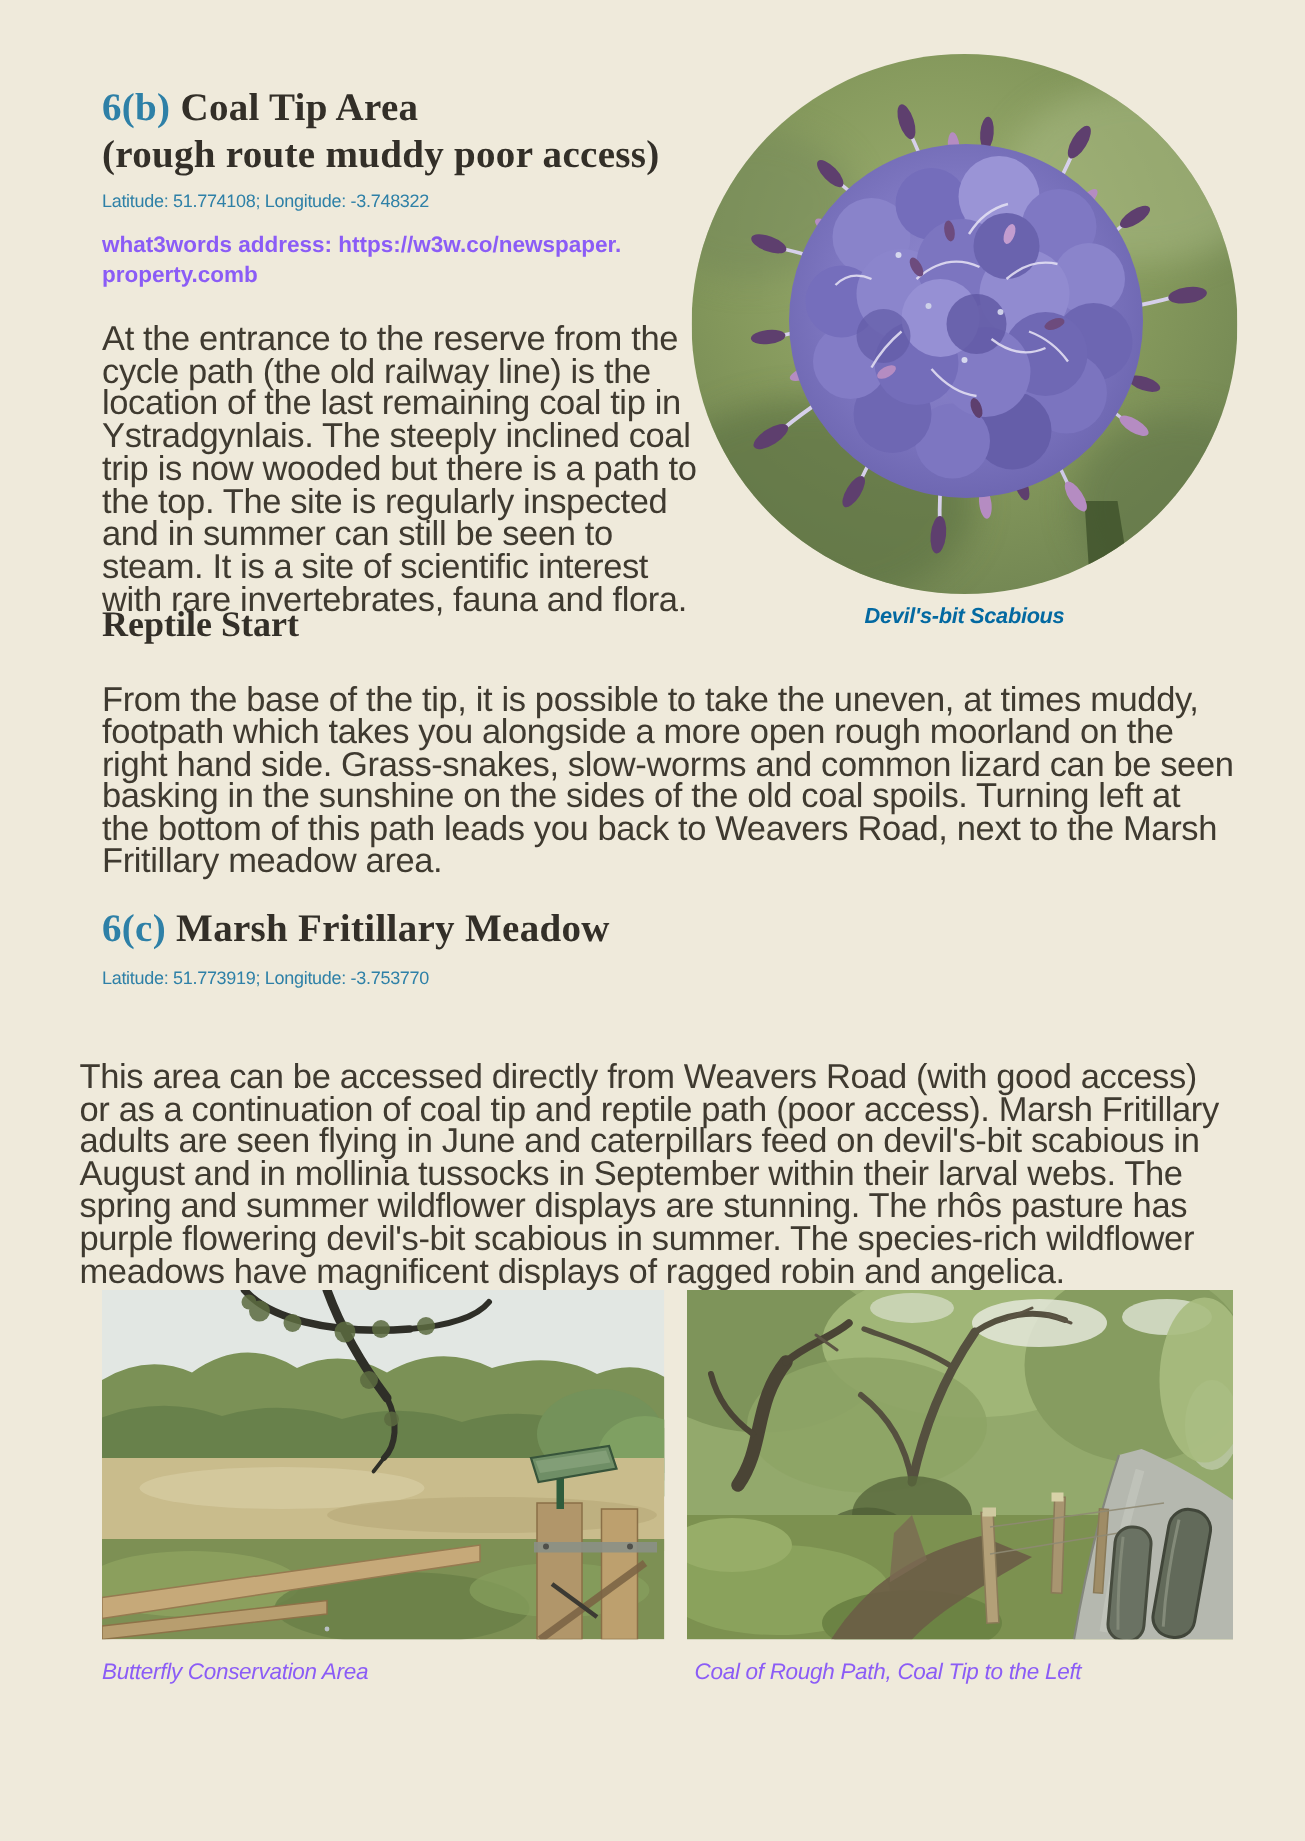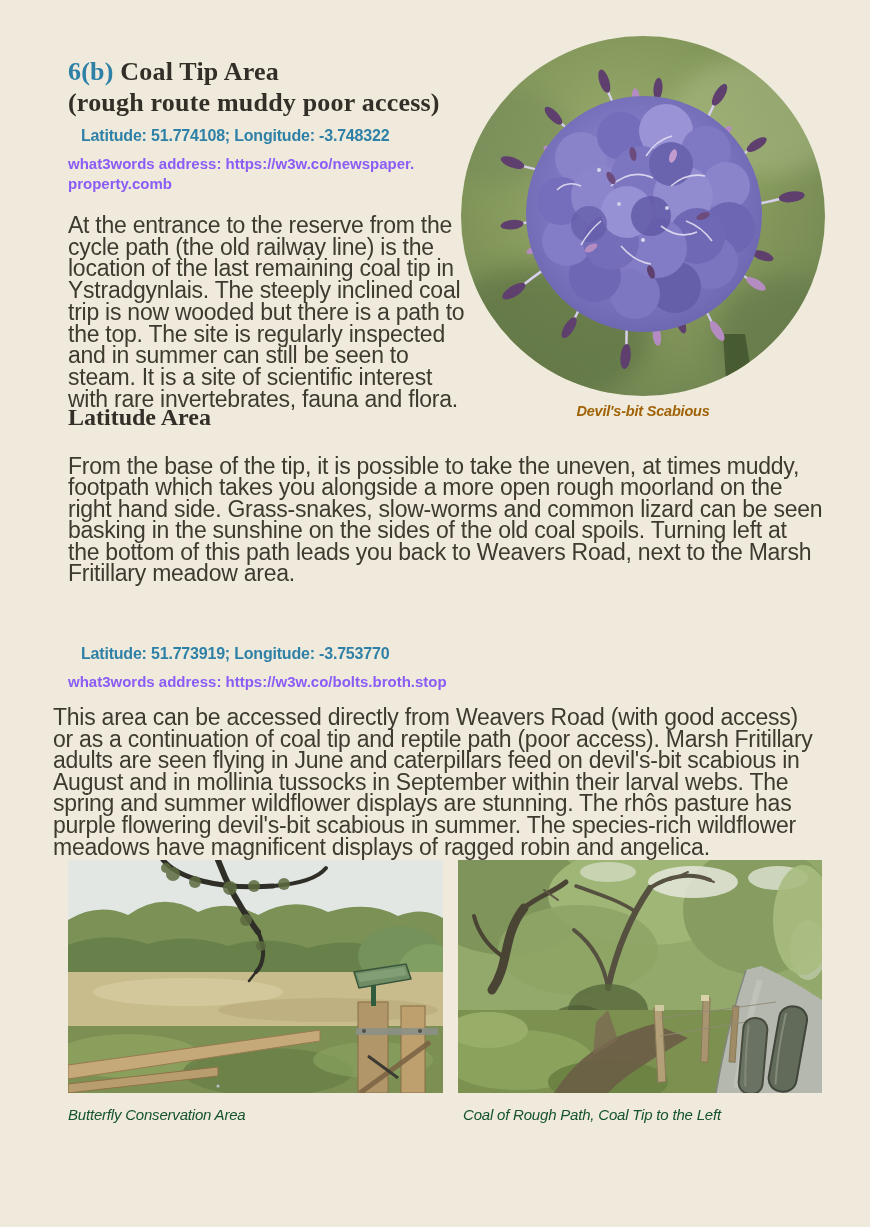--- a/index.html
+++ b/index.html
@@ -6,40 +6,40 @@
   .page {
     position:relative; width:870px; height:1207px; overflow:hidden;
     background:#efeadb;
     font-family:"Liberation Sans", sans-serif;
   }
   .serif-head { font-family:"Liberation Serif", serif; font-weight:700; color:#332f28; }
   .heading-b { position:absolute; left:68px; top:56px; font-size:26px; line-height:31px; letter-spacing:.2px; }
   .heading-c { position:absolute; left:68px; top:603px; font-size:26px; line-height:31px; letter-spacing:.2px; }
   .reptile-h { position:absolute; left:68px; top:404px; font-size:24px; }
   .num { color:#2e80a7; }
-  .coords { position:absolute; left:81px; color:#2e80a7; font-weight:700; font-size:16px; letter-spacing:-.2px; }
+  .coords { position:absolute; left:68px; color:#2e80a7; font-weight:400; font-size:12px; letter-spacing:-.2px; }
   .coords-b { top:127px; }
   .coords-c { top:645px; }
   .w3w { position:absolute; left:68px; color:#8b5cf6; font-weight:700; font-size:15px; line-height:20px; width:410px; }
   .w3w-b { top:154px; }
   .w3w-c { top:672px; }
   .w3w .url { cursor:pointer; }
   .body-text { color:#3f3a30; font-size:23px; line-height:21.7px; letter-spacing:-.25px; }
   .body-b { position:absolute; left:68px; top:215px; width:402px; }
   .reptile-body { position:absolute; left:68px; top:456px; width:756px; line-height:21.4px; }
   .body-c { position:absolute; left:53px; top:707px; width:760px; line-height:21.6px; }
   .flower-fig { position:absolute; left:461px; top:36px; width:364px; height:360px; border-radius:50%; overflow:hidden; }
   .flower-fig svg { display:block; }
   .flower-cap { position:absolute; left:461px; top:403px; width:364px; text-align:center;
-                font-weight:700; font-style:italic; font-size:14.5px; color:#a16207; letter-spacing:-.2px; }
+                font-weight:700; font-style:italic; font-size:14.5px; color:#0369a1; letter-spacing:-.2px; }
   .photo { position:absolute; top:860px; overflow:hidden; }
   .photo svg { display:block; }
   .photo-left { left:68px; width:375px; height:233px; }
   .photo-right { left:458px; width:364px; height:233px; }
-  .photo-cap { position:absolute; top:1106px; font-style:italic; font-size:15px; color:#14532d; letter-spacing:-.2px; }
+  .photo-cap { position:absolute; top:1106px; font-style:italic; font-size:15px; color:#8b5cf6; letter-spacing:-.2px; }
   .cap-left { left:68px; }
   .cap-right { left:463px; }
 </style>
 </head>
 <body>
 
 <div class="page">
 
   <div class="serif-head heading-b">
     <span class="num">6(b)</span>
@@ -162,27 +162,28 @@
         <circle cx="158" cy="168" r="2" fill="#cdd0e8"></circle>
           <circle cx="206" cy="172" r="2" fill="#cdd0e8"></circle>
         <circle cx="182" cy="204" r="2" fill="#d6d8ee"></circle>
           <circle cx="138" cy="134" r="2" fill="#d6d8ee"></circle>
       </g>
     </svg>
   </div>
 
   <div class="flower-cap">Devil's-bit Scabious</div>
 
-  <div class="serif-head reptile-h">Latitude Area</div>
+  <div class="serif-head reptile-h">Reptile Start</div>
   <div class="body-text reptile-body">From the base of the tip, it is possible to take the uneven, at times muddy, footpath which takes you alongside a more open rough moorland on the right hand side. Grass-snakes, slow-worms and common lizard can be seen basking in the sunshine on the sides of the old coal spoils. Turning left at the bottom of this path leads you back to Weavers Road, next to the Marsh Fritillary meadow area.</div>
 
+  <div class="serif-head heading-c">
+    <span class="num">6(c)</span>
+    <span>Marsh Fritillary Meadow</span>
+  </div>
   <div class="coords coords-c">Latitude: 51.773919; Longitude: -3.753770</div>
-  <div class="w3w w3w-c">
-    <span class="url">what3words address: https://w3w.co/bolts.broth.stop</span>
-  </div>
   <div class="body-text body-c">This area can be accessed directly from Weavers Road (with good access) or as a continuation of coal tip and reptile path (poor access). Marsh Fritillary adults are seen flying in June and caterpillars feed on devil's-bit scabious in August and in mollinia tussocks in September within their larval webs. The spring and summer wildflower displays are stunning. The rhôs pasture has purple flowering devil's-bit scabious in summer. The species-rich wildflower meadows have magnificent displays of ragged robin and angelica.</div>
 
   <div class="photo photo-left">
     <svg width="375" height="233" viewBox="0 0 375 233" xmlns="http://www.w3.org/2000/svg">
       <rect width="375" height="80" fill="#e2e7e3"></rect>
       <path d="M0,60 Q30,42 60,55 Q95,30 130,52 Q160,38 190,55 Q225,35 260,52 Q300,40 330,56 Q355,46 375,58 L375,122 L0,122 Z" fill="#7b9156"></path>
       <path d="M0,85 Q40,70 80,84 Q120,72 160,86 Q200,74 240,88 Q280,76 320,90 Q350,82 375,92 L375,127 L0,127 Z" fill="#66804a" opacity=".9"></path>
       <ellipse cx="332" cy="96" rx="42" ry="30" fill="#74925a"></ellipse>
       <ellipse cx="362" cy="112" rx="32" ry="28" fill="#7fa062"></ellipse>
       <rect y="112" width="375" height="62" fill="#c9bc8c"></rect>

